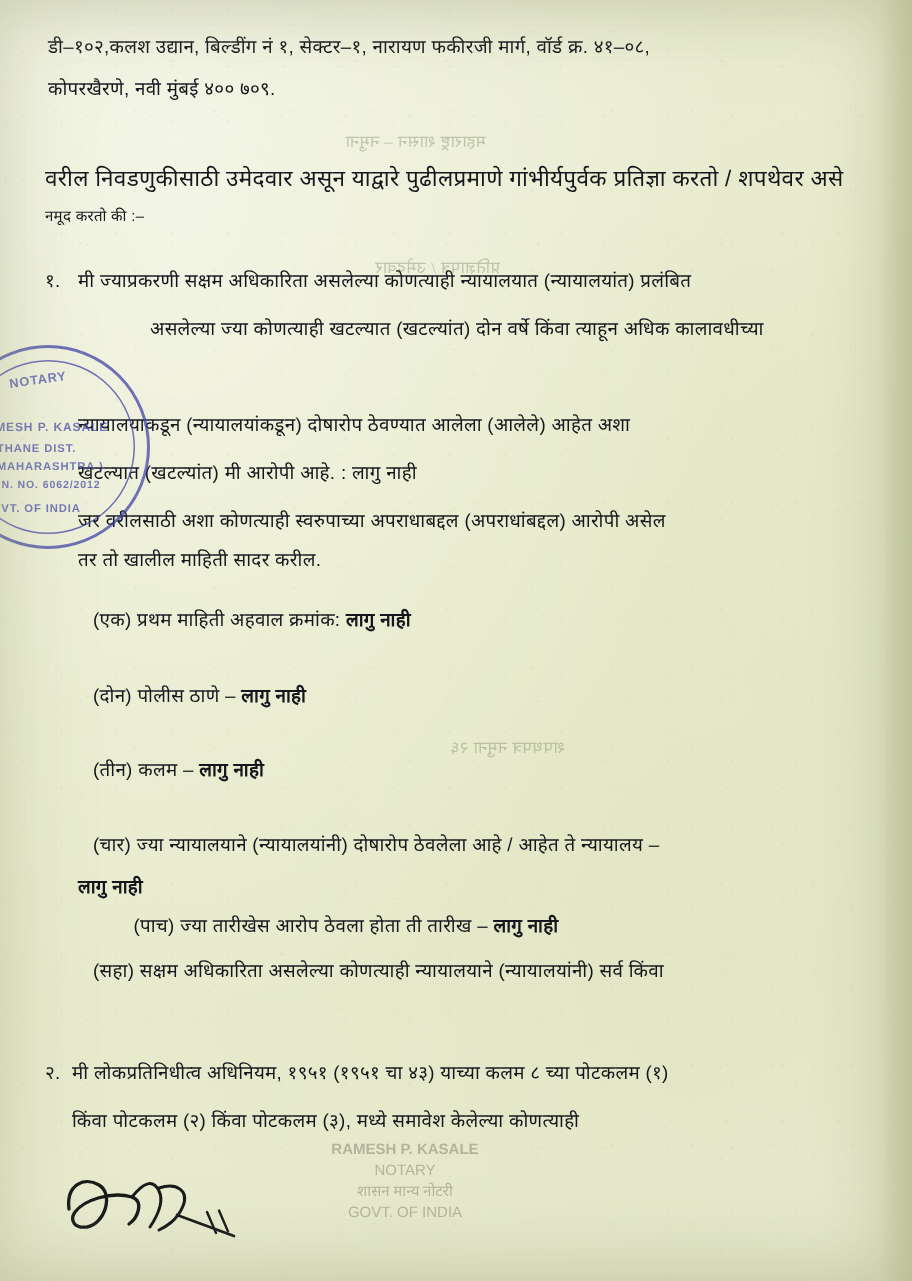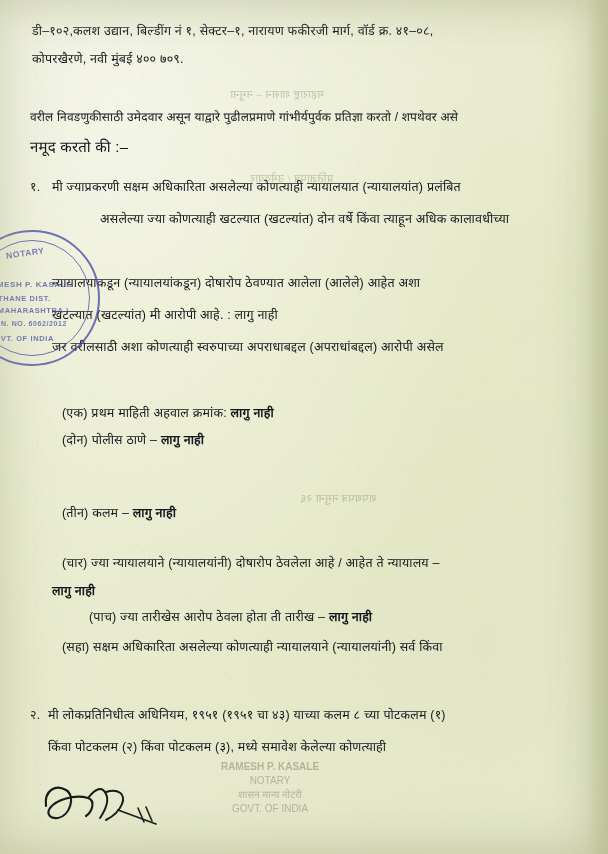--- a/index.html
+++ b/index.html
@@ -150,38 +150,39 @@
 
 <div class="ghost" style="left:230px; top:86px;">महाराष्ट्र शासन  –  नमुना</div>
 <div class="ghost" style="left:250px; top:170px;">प्रतिज्ञापत्र  /  उमेदवार</div>
 <div class="ghost" style="left:300px; top:490px;">शपथपत्र  नमुना  २६</div>
 
 <div class="content">
 
   <div class="line" style="left:32px; top:22px; font-size:12.5px;">डी–१०२,कलश उद्यान, बिल्डींग नं  १, सेक्टर–१, नारायण फकीरजी मार्ग, वॉर्ड क्र. ४१–०८,</div>
   <div class="line" style="left:32px; top:50px; font-size:12.5px;">कोपरखैरणे, नवी मुंबई ४०० ७०९.</div>
 
-  <div class="line" style="left:30px; top:108px; font-size:12px;">वरील निवडणुकीसाठी उमेदवार असून याद्वारे पुढीलप्रमाणे गांभीर्यपुर्वक प्रतिज्ञा करतो / शपथेवर असे</div>
-  <div class="line" style="left:30px; top:136px; font-size:15px;">नमूद करतो की :–</div>
+  <div class="line" style="left:30px; top:108px; font-size:15px;">वरील निवडणुकीसाठी उमेदवार असून याद्वारे पुढीलप्रमाणे गांभीर्यपुर्वक प्रतिज्ञा करतो / शपथेवर असे</div>
+  <div class="line" style="left:30px; top:136px; font-size:10px;">नमूद करतो की :–</div>
 
   <div class="line" style="left:30px; top:178px;">१.</div>
   <div class="line" style="left:52px; top:178px;">मी ज्याप्रकरणी सक्षम अधिकारिता असलेल्या कोणत्याही न्यायालयात (न्यायालयांत) प्रलंबित</div>
   <div class="line" style="left:52px; top:210px;margin-left:48px;">असलेल्या ज्या कोणत्याही खटल्यात (खटल्यांत) दोन वर्षे किंवा त्याहून अधिक कालावधीच्या</div>
   <div class="line" style="left:52px; top:306px;">खटल्यात (खटल्यांत) मी आरोपी आहे. : लागु नाही</div>
   <div class="line" style="left:52px; top:274px;">न्यायालयाकडून (न्यायालयांकडून) दोषारोप ठेवण्यात आलेला (आलेले) आहेत अशा</div>
 
   <div class="line" style="left:52px; top:338px;">जर वरीलसाठी अशा कोणत्याही स्वरुपाच्या अपराधाबद्दल (अपराधांबद्दल) आरोपी असेल</div>
+  <div class="line" style="left:52px; top:364px;">तर तो खालील माहिती सादर करील.</div>
 
   <div class="line" style="left:62px; top:404px;">
     <span>(एक)</span>
     <span>प्रथम माहिती अहवाल क्रमांक:</span>
     <span class="b">लागु नाही</span>
   </div>
 
-  <div class="line" style="left:62px; top:431px;">
+  <div class="line" style="left:62px; top:455px;">
     <span>(दोन)</span>
     <span>पोलीस ठाणे  –</span>
     <span class="b">लागु नाही</span>
   </div>
 
   <div class="line" style="left:62px; top:504px;">
     <span>(तीन)</span>
     <span>कलम –</span>
     <span class="b">लागु नाही</span>
   </div>

